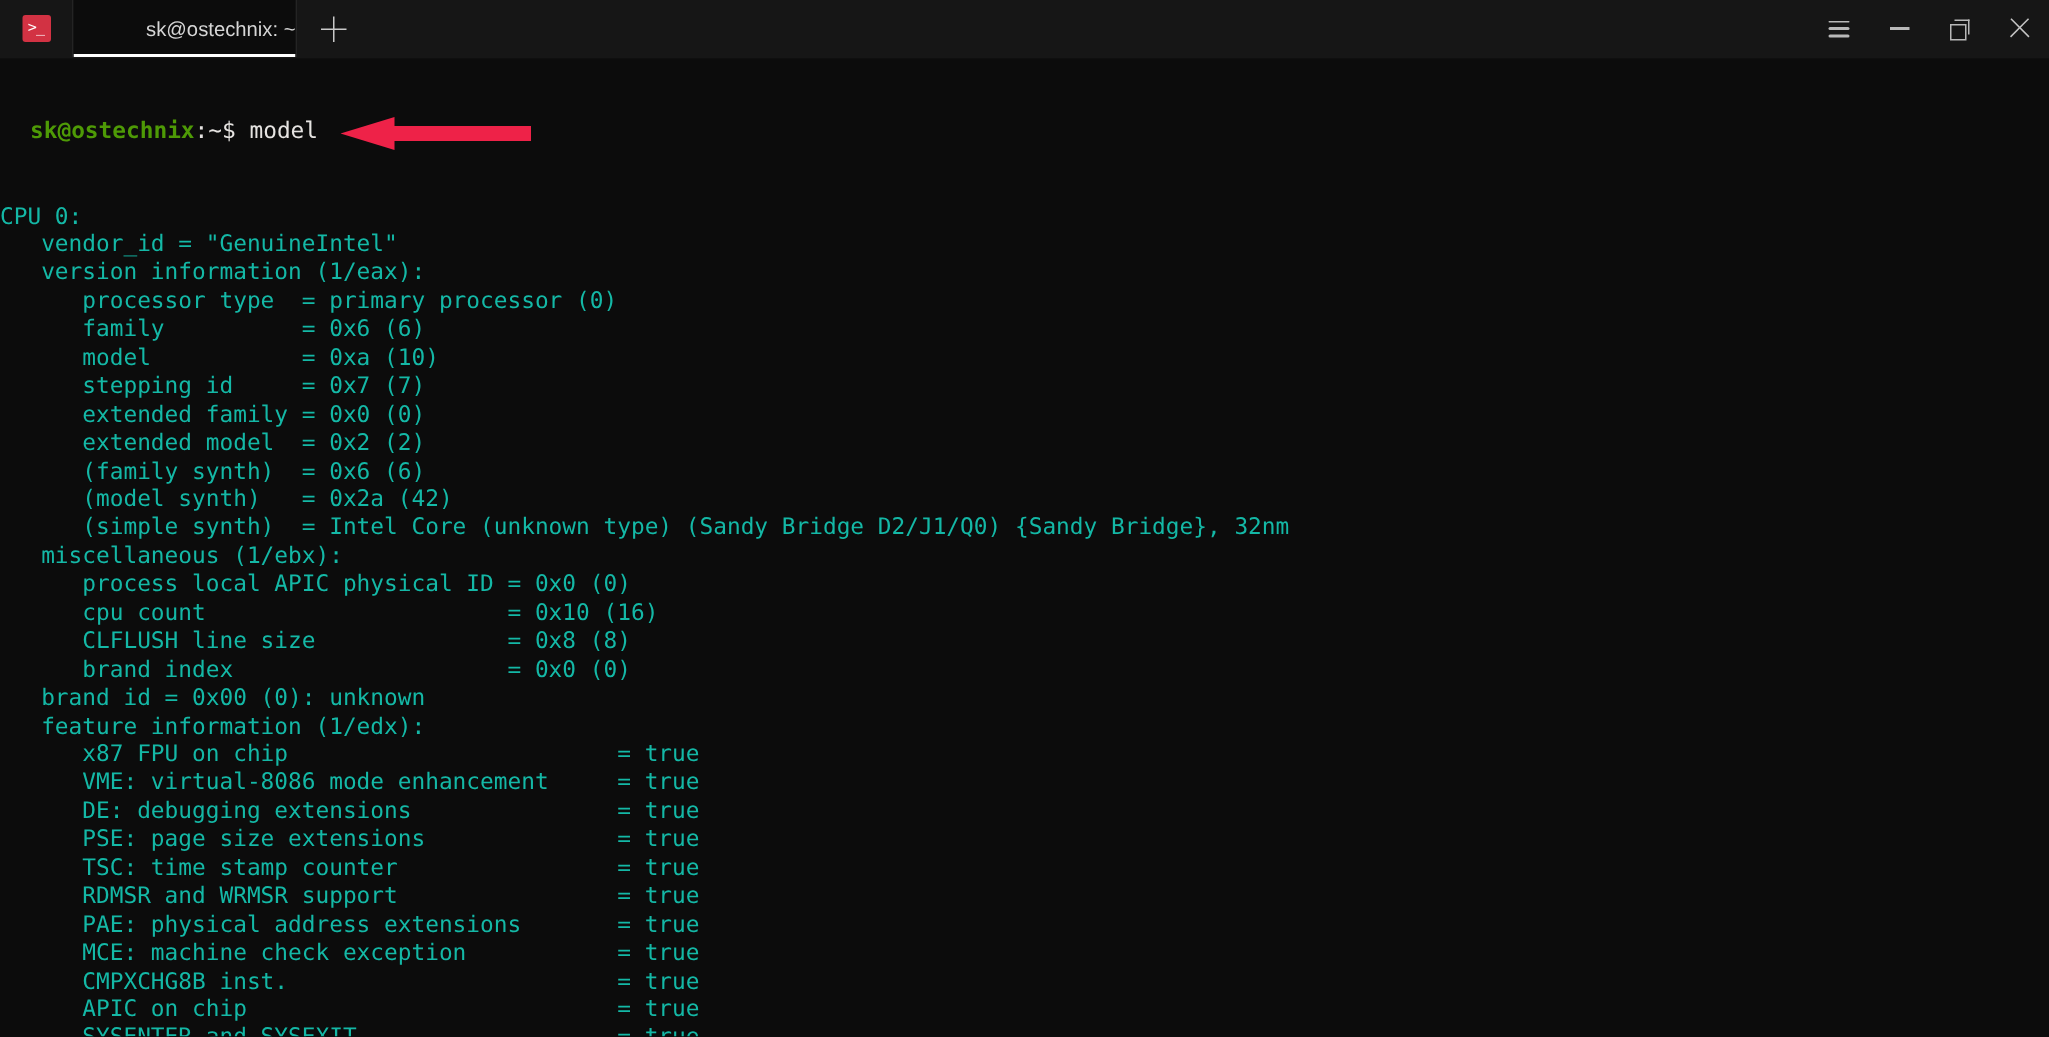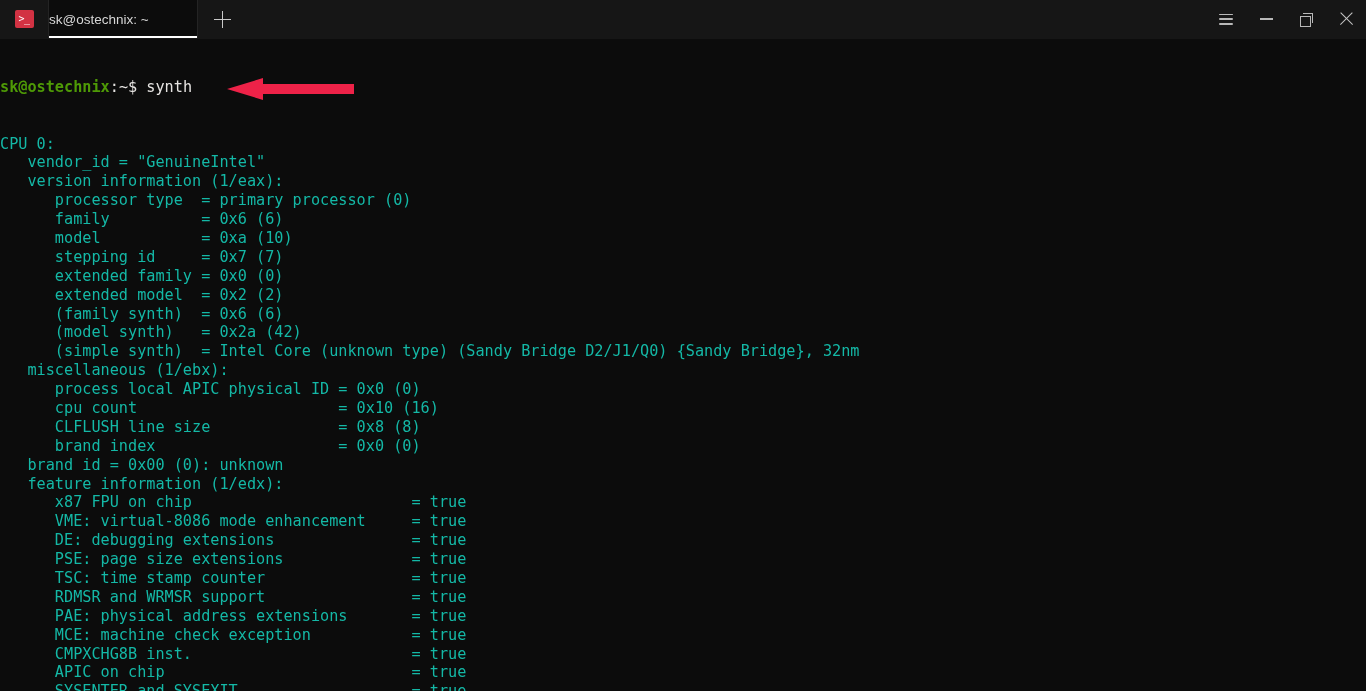--- a/index.html
+++ b/index.html
@@ -58,21 +58,21 @@
     line-height: 1;
     letter-spacing: -0.5px;
     padding-bottom: 1px;
   }
 
   .tab {
     position: relative;
     width: 148px;
     display: flex;
     align-items: center;
-    justify-content: flex-start;
+    justify-content: flex-end;
     color: #d6d6d6;
     font-size: 13.5px;
     white-space: nowrap;
     overflow: hidden;
   }
   .tab.active { background: #0c0c0c; }
   .tab.active::after {
     content: "";
     position: absolute;
     left: 0; right: 0;
@@ -156,21 +156,21 @@
     top: 1px;
     white-space: pre;
     font-family: "DejaVu Sans Mono", monospace;
     font-size: 15.2px;
     line-height: 18.9px;
     color: #d6d4d2;
     letter-spacing: 0px;
     -webkit-font-smoothing: antialiased;
   }
   #screen .line { height: 18.9px; }
-  .c-green { color: #4e9a06; font-weight: bold; }
+  .c-green { color: #4e9a06; font-weight: bold; padding-left: 20px; }
   .c-white { color: #e6e4e2; }
   .c-txt   { color: #14b8a6; }
 
   
   #annotation-arrow {
     position: absolute;
     left: 227px;
     top: 38px;
     width: 127px;
     height: 24px;
@@ -220,21 +220,21 @@
             <i></i>
             <i></i>
           </span>
       </div>
     </div>
   </div>
 
   <div id="terminal" style="background: rgb(12, 12, 12);">
 
     <div id="screen" style="color: rgb(214, 212, 210);">
-      <div class="line"><span class="c-green" style="color: rgb(78, 154, 6);">sk@ostechnix</span><span class="c-white">:~$ </span><span class="c-white">synth</span></div>
+      <div class="line"><span class="c-green" style="color: rgb(78, 154, 6);">sk@ostechnix</span><span class="c-white">:~$ </span><span class="c-white">model</span></div>
       <div id="output-lines"><div class="line c-txt">CPU 0:</div><div class="line c-txt">   vendor_id = "GenuineIntel"</div><div class="line c-txt">   version information (1/eax):</div><div class="line c-txt">      processor type  = primary processor (0)</div><div class="line c-txt">      family          = 0x6 (6)</div><div class="line c-txt">      model           = 0xa (10)</div><div class="line c-txt">      stepping id     = 0x7 (7)</div><div class="line c-txt">      extended family = 0x0 (0)</div><div class="line c-txt">      extended model  = 0x2 (2)</div><div class="line c-txt">      (family synth)  = 0x6 (6)</div><div class="line c-txt">      (model synth)   = 0x2a (42)</div><div class="line c-txt">      (simple synth)  = Intel Core (unknown type) (Sandy Bridge D2/J1/Q0) {Sandy Bridge}, 32nm</div><div class="line c-txt">   miscellaneous (1/ebx):</div><div class="line c-txt">      process local APIC physical ID = 0x0 (0)</div><div class="line c-txt">      cpu count                      = 0x10 (16)</div><div class="line c-txt">      CLFLUSH line size              = 0x8 (8)</div><div class="line c-txt">      brand index                    = 0x0 (0)</div><div class="line c-txt">   brand id = 0x00 (0): unknown</div><div class="line c-txt">   feature information (1/edx):</div><div class="line c-txt">      x87 FPU on chip                        = true</div><div class="line c-txt">      VME: virtual-8086 mode enhancement     = true</div><div class="line c-txt">      DE: debugging extensions               = true</div><div class="line c-txt">      PSE: page size extensions              = true</div><div class="line c-txt">      TSC: time stamp counter                = true</div><div class="line c-txt">      RDMSR and WRMSR support                = true</div><div class="line c-txt">      PAE: physical address extensions       = true</div><div class="line c-txt">      MCE: machine check exception           = true</div><div class="line c-txt">      CMPXCHG8B inst.                        = true</div><div class="line c-txt">      APIC on chip                           = true</div><div class="line c-txt">      SYSENTER and SYSEXIT                   = true</div></div>
     </div>
 
     <svg id="annotation-arrow" viewBox="0 0 127 24" preserveAspectRatio="none">
       <polygon points="0,12 36,1 36,23" fill="#ee2248"></polygon>
       <rect x="33" y="7" width="94" height="10" fill="#ee2248"></rect>
     </svg>
   </div>
 
 </div>

